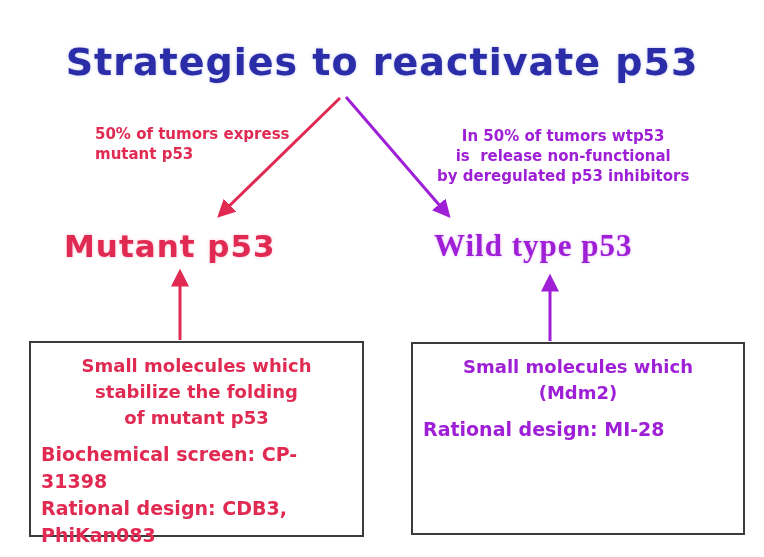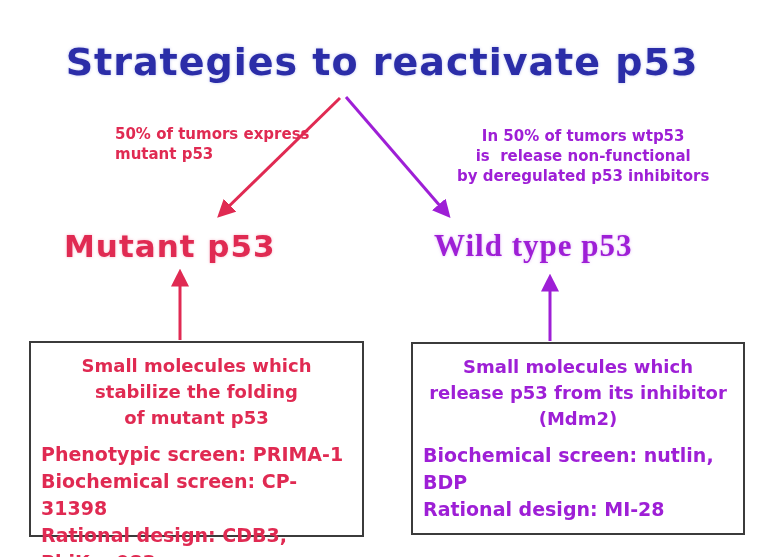--- a/index.html
+++ b/index.html
@@ -36,21 +36,20 @@
     color: var(--title-blue);
     text-shadow: 0 0 3px rgba(110,120,220,0.45);
     white-space: nowrap;
   }
 
   .annotation {
     position: absolute;
     font-size: 15px;
     font-weight: 700;
     line-height: 20px;
-    margin-left: 20px;
   }
   .annotation .ann-line { white-space: pre-wrap; }
   .annotation.left  { left: 95px;  top: 124px; color: var(--crimson); }
   .annotation.right { left: 437px; top: 126px; color: var(--purple); text-align: center; }
 
   .branch-heading {
     position: absolute;
     font-size: 31px;
     font-weight: 700;
     letter-spacing: 1px;
@@ -121,32 +120,29 @@
   <div class="branch-heading left">Mutant p53</div>
   <div class="branch-heading right">Wild type p53</div>
 
   <div class="info-box left">
     <div class="box-desc">
       <div>Small molecules which</div>
       <div>stabilize the folding</div>
       <div>of mutant p53</div>
     </div>
     <div class="box-strategies">
-      <div>Phenotypic screen: PRIMA-1</div>
       <div>Biochemical screen: CP-31398</div>
       <div>Rational design: CDB3,</div>
       <div>PhiKan083</div>
     </div>
   </div>
 
   <div class="info-box right">
     <div class="box-desc">
       <div>Small molecules which</div>
-      <div>release p53 from its inhibitor</div>
       <div>(Mdm2)</div>
     </div>
     <div class="box-strategies">
-      <div>Biochemical screen: nutlin, BDP</div>
       <div>Rational design: MI-28</div>
     </div>
   </div>
 
 </div>
 
 </body></html>

